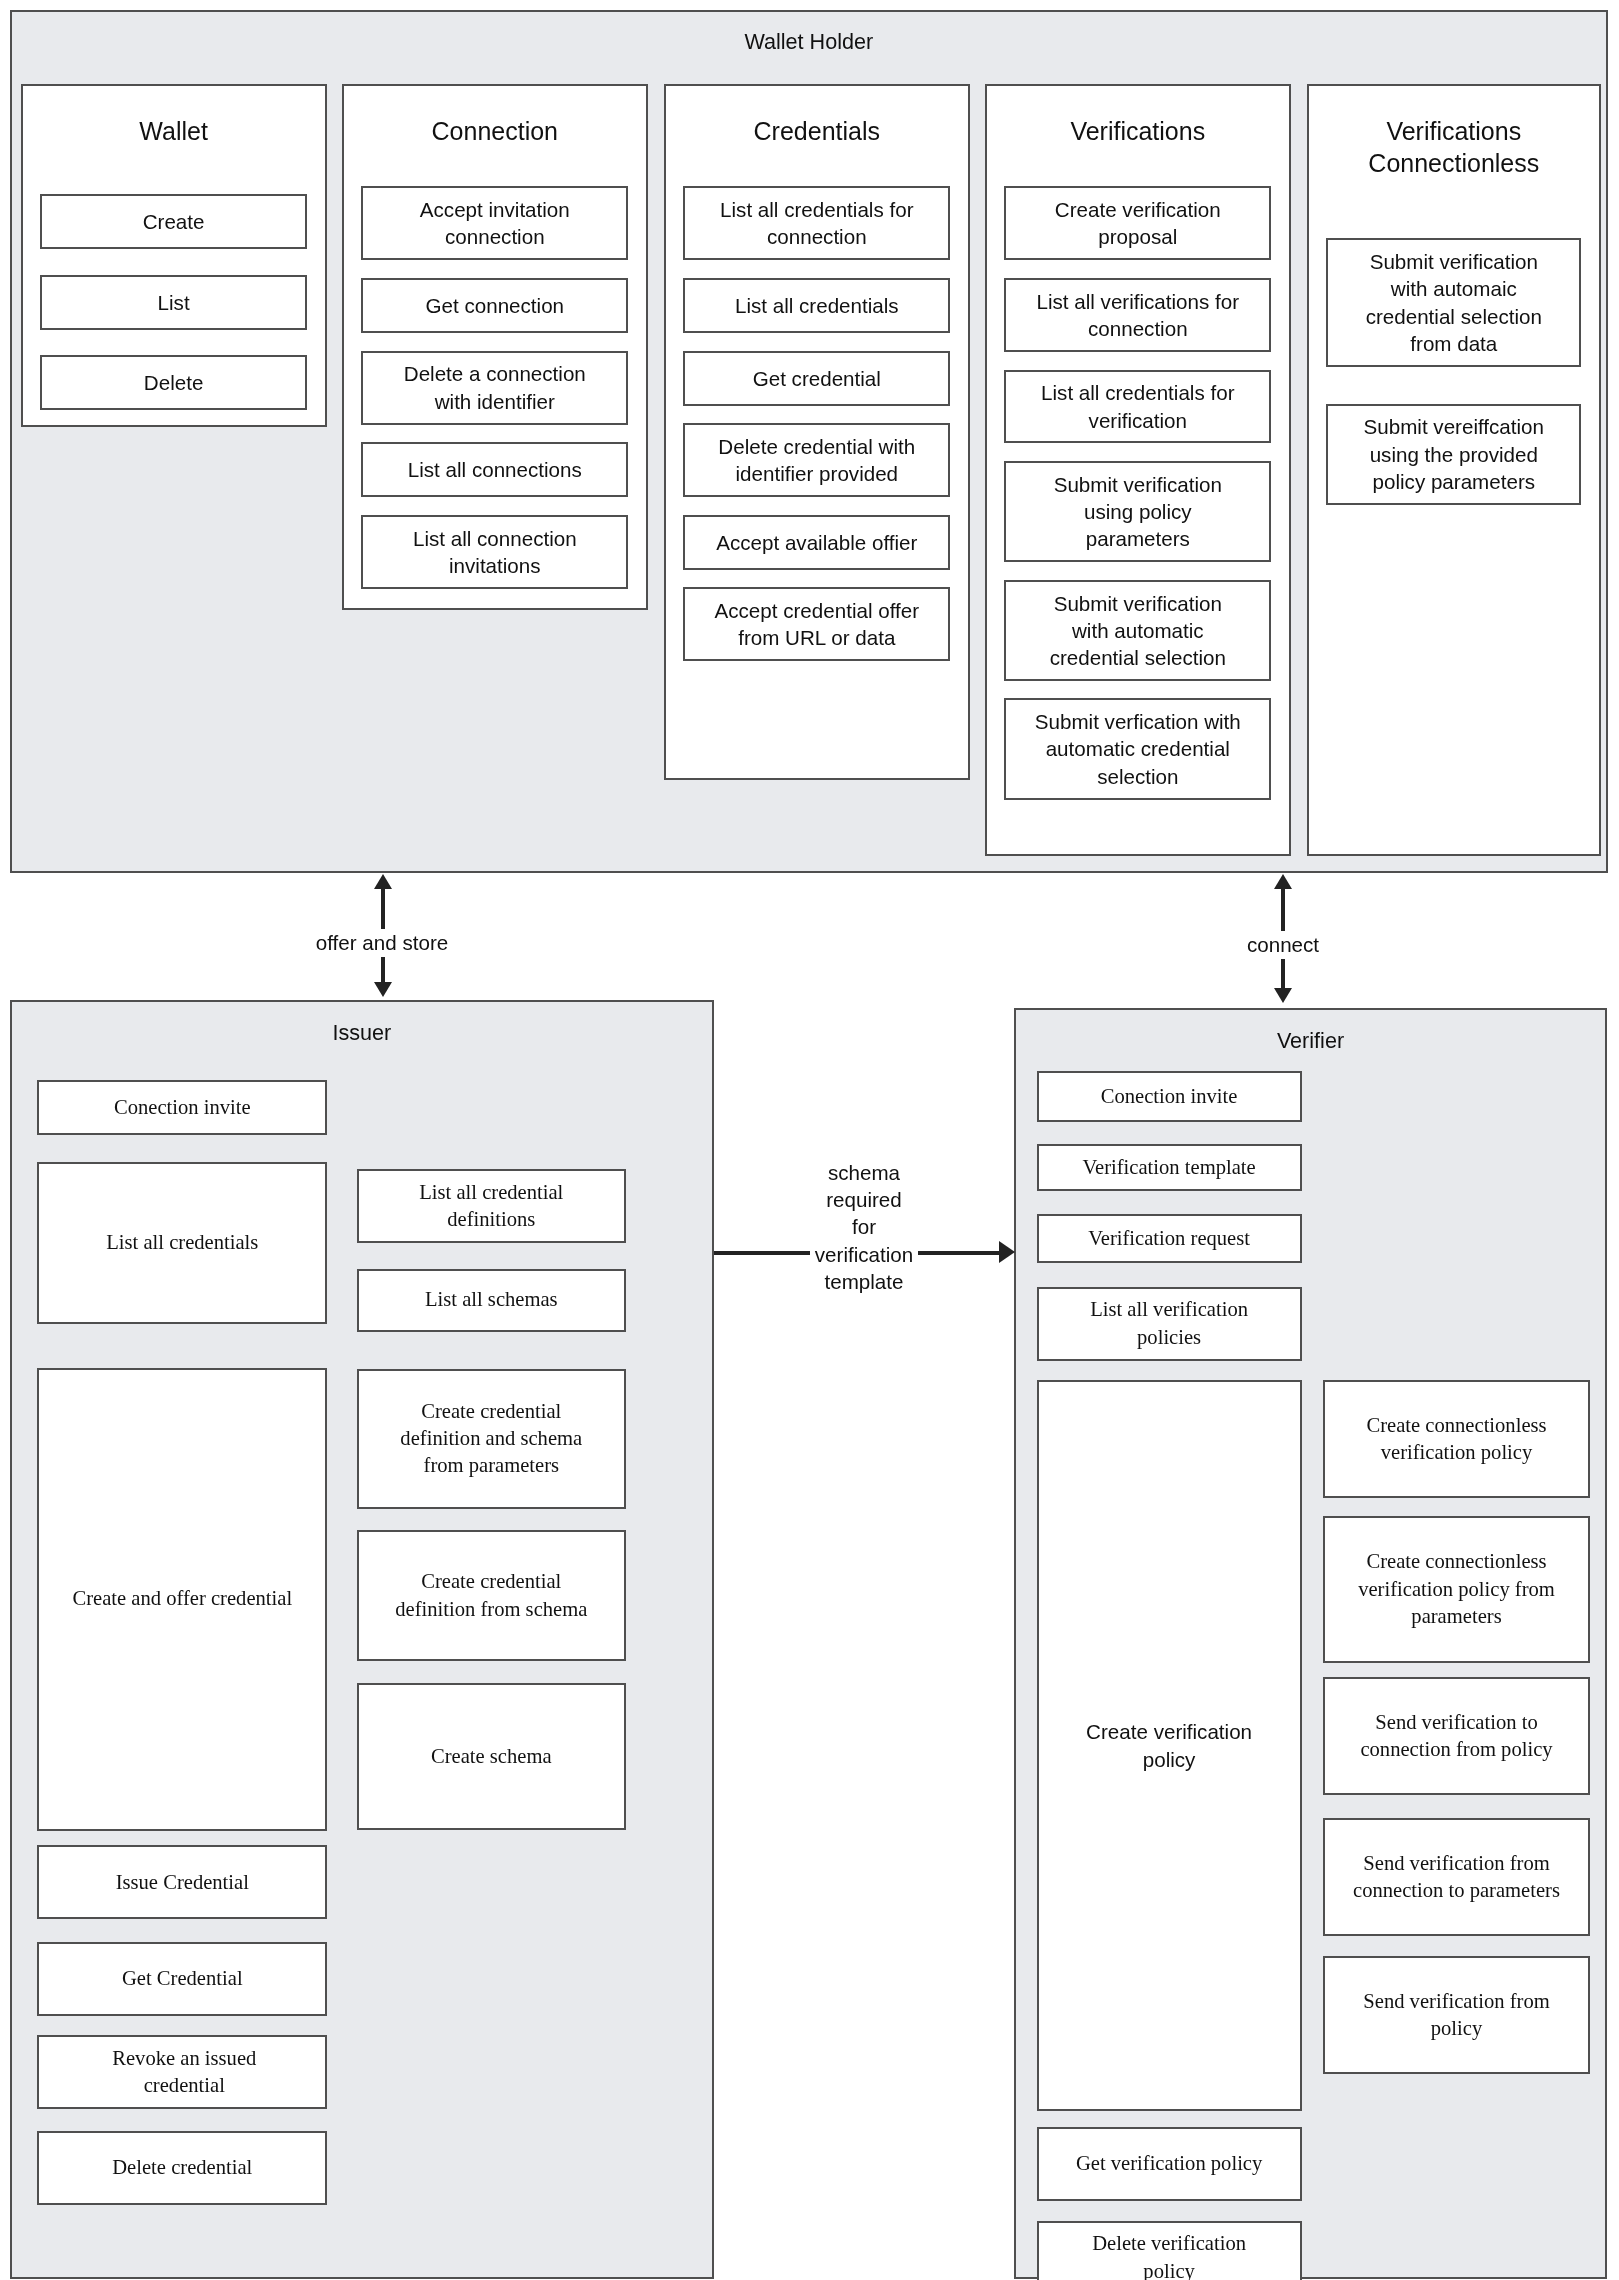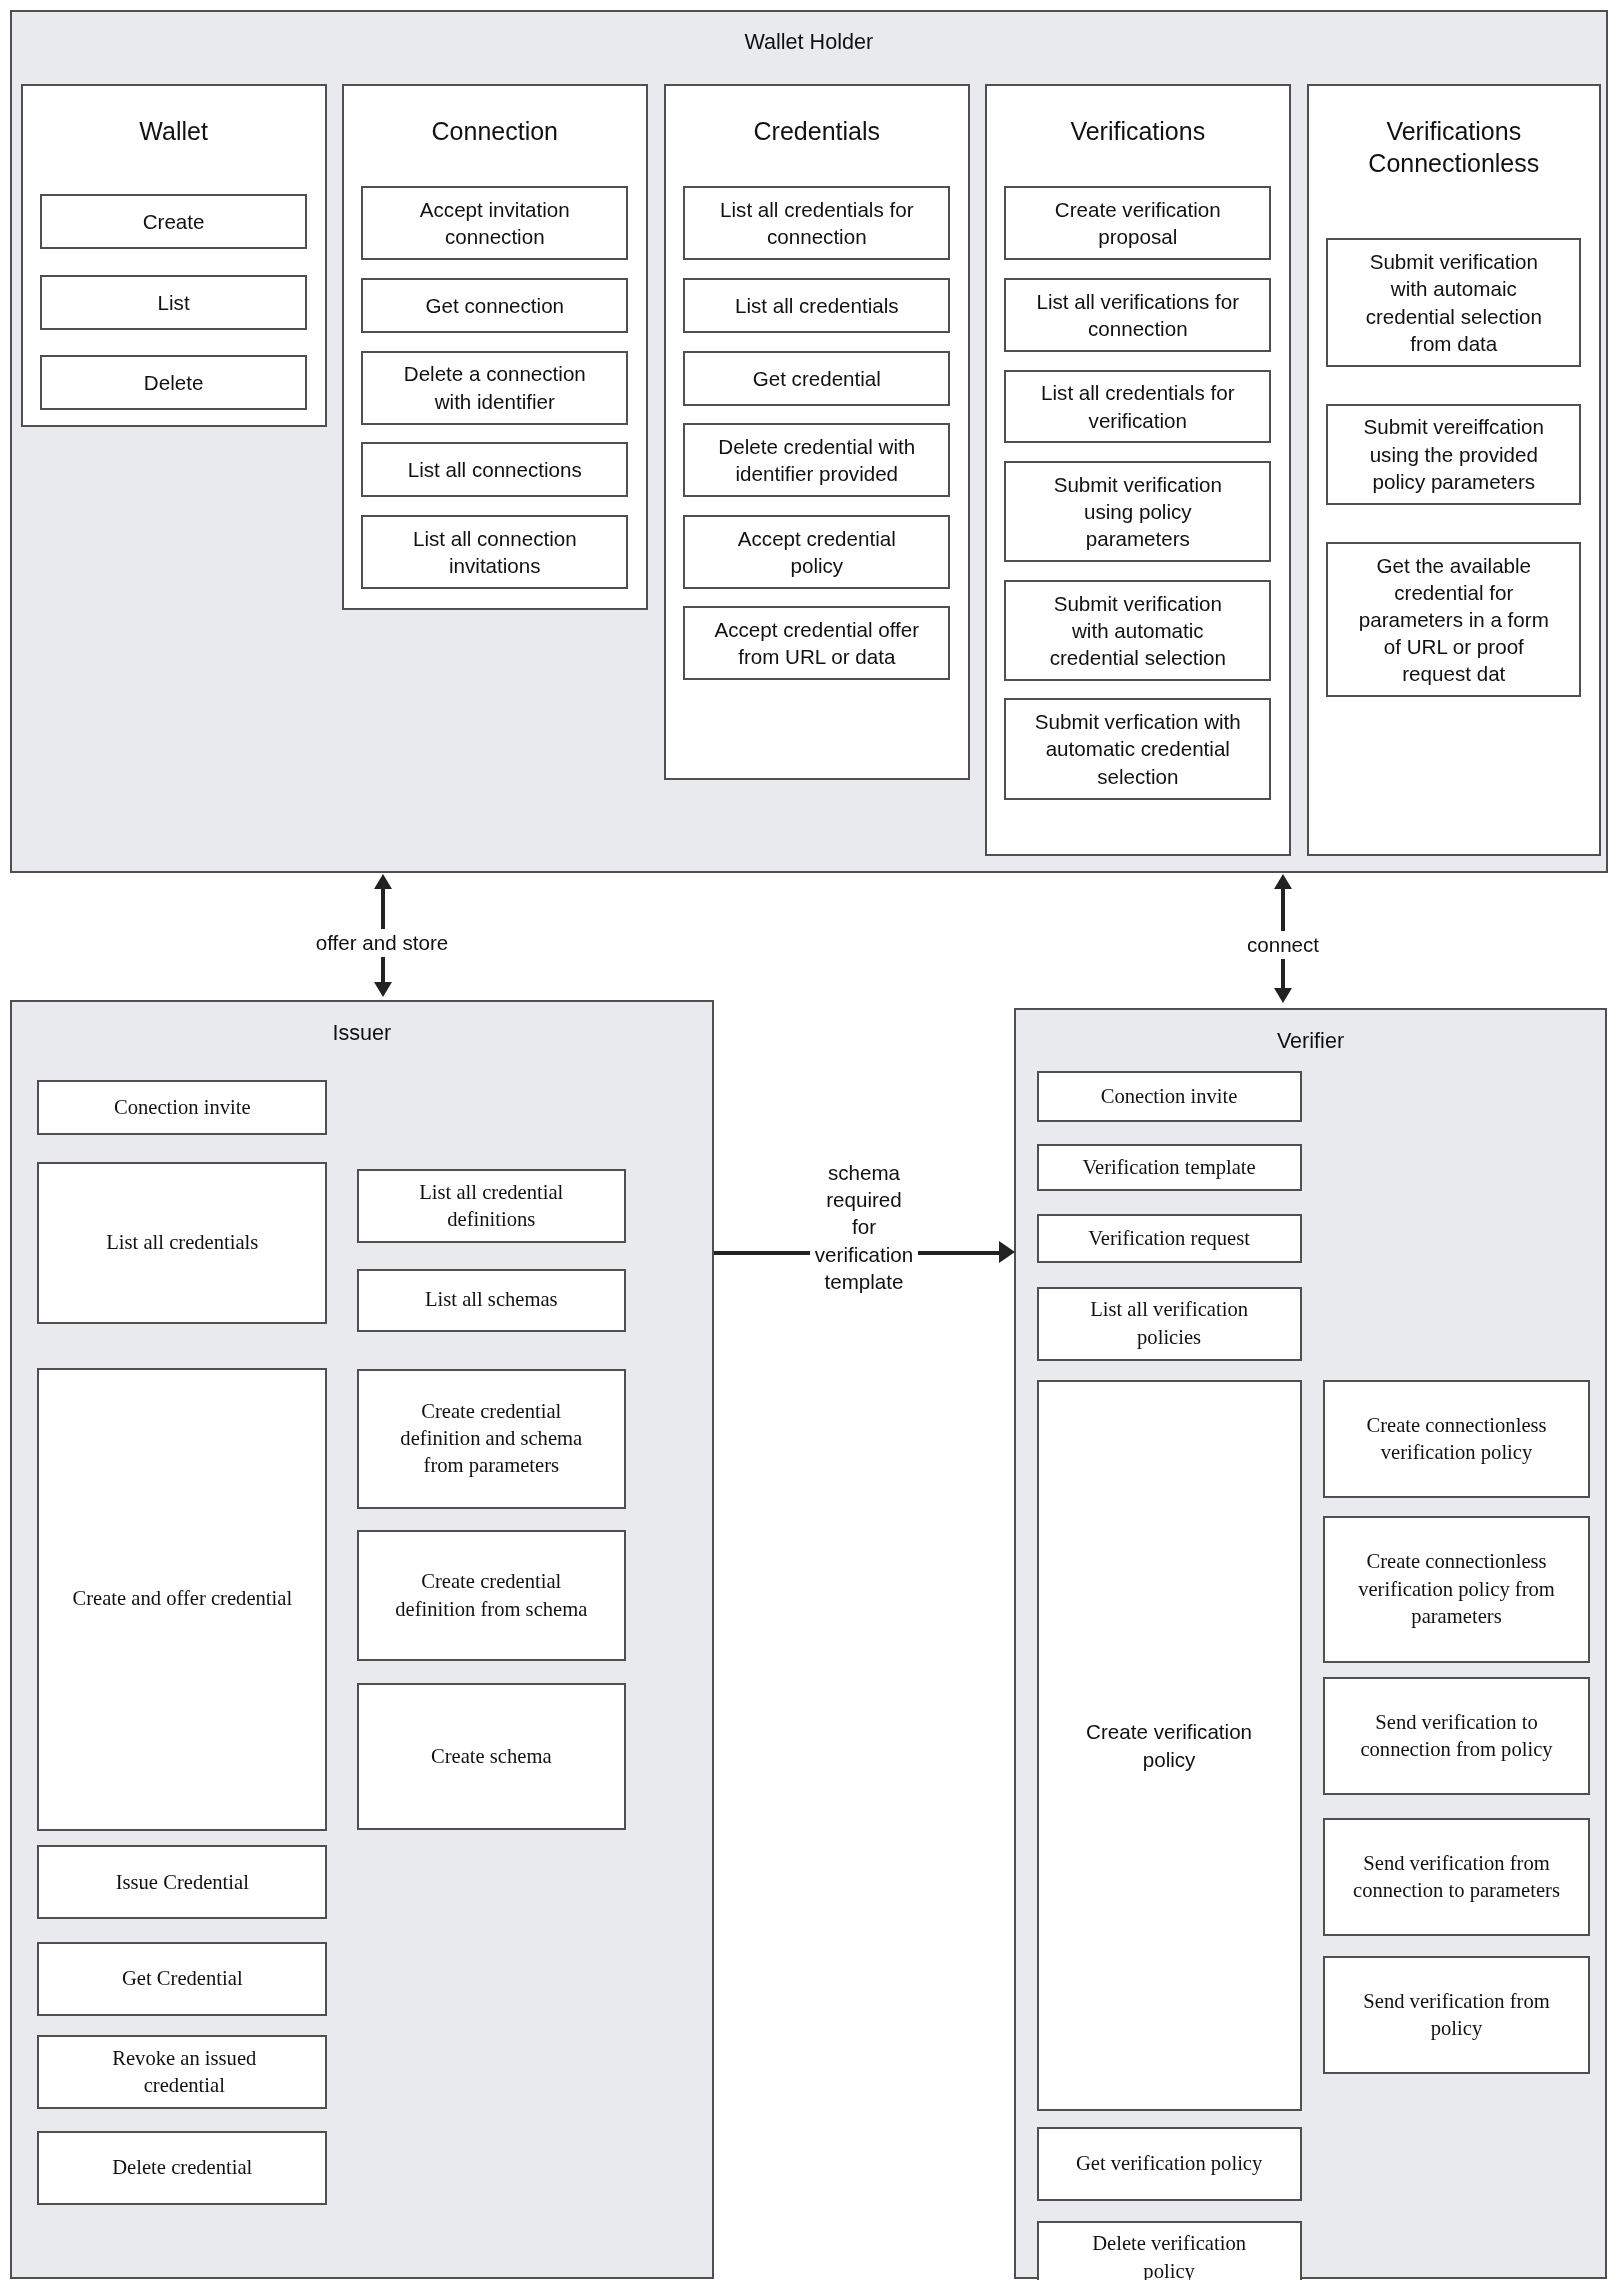--- a/index.html
+++ b/index.html
@@ -123,39 +123,38 @@
     <div class="box">List all connections</div>
     <div class="box">List all connection invitations</div>
   </div>
 
   <div class="subgroup" id="wh-col-2">
     <h3 class="subgroup-title">Credentials</h3>
     <div class="box">List all credentials for connection</div>
     <div class="box">List all credentials</div>
     <div class="box">Get credential</div>
     <div class="box">Delete credential with identifier provided</div>
-    <div class="box">Accept credential policy</div>
+    <div class="box">Accept available offier</div>
     <div class="box">Accept credential offer from URL or data</div>
   </div>
 
   <div class="subgroup" id="wh-col-3">
     <h3 class="subgroup-title">Verifications</h3>
     <div class="box">Create verification proposal</div>
     <div class="box">List all verifications for connection</div>
     <div class="box">List all credentials for verification</div>
     <div class="box">Submit verification using policy parameters</div>
     <div class="box">Submit verification with automatic credential selection</div>
     <div class="box">Submit verfication with automatic credential selection</div>
   </div>
 
   <div class="subgroup" id="wh-col-4">
     <h3 class="subgroup-title">Verifications Connectionless</h3>
     <div class="box">Submit verification with automaic credential selection from data</div>
     <div class="box">Submit vereiffcation using the provided policy parameters</div>
-    <div class="box">Get the available credential for parameters in a form of URL or proof request dat</div>
   </div>
 </section>
 
 <div class="arrow-v" id="arrow-offer">
   <span class="tri-up"></span>
   <span class="stem"></span>
   <span class="tri-down"></span>
 </div>
 <div class="conn-label" id="label-offer">offer and store</div>
 

